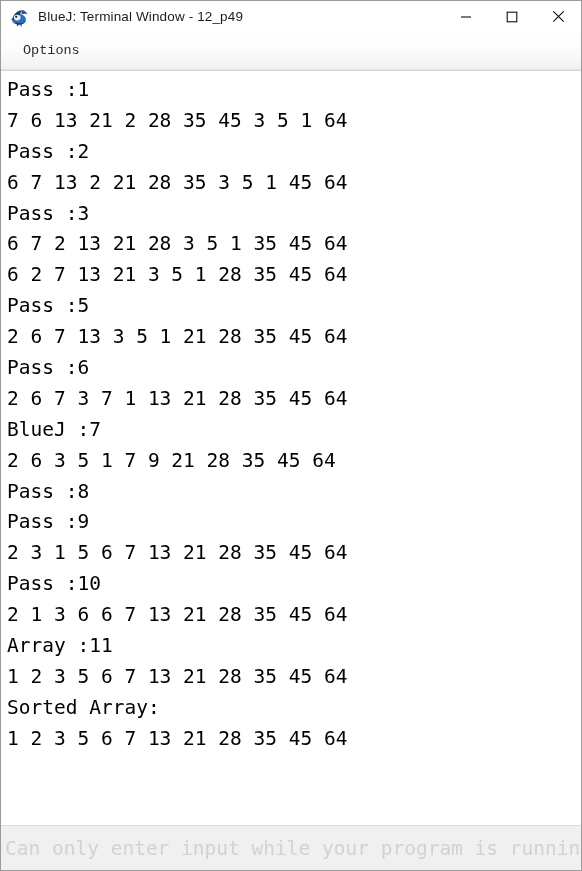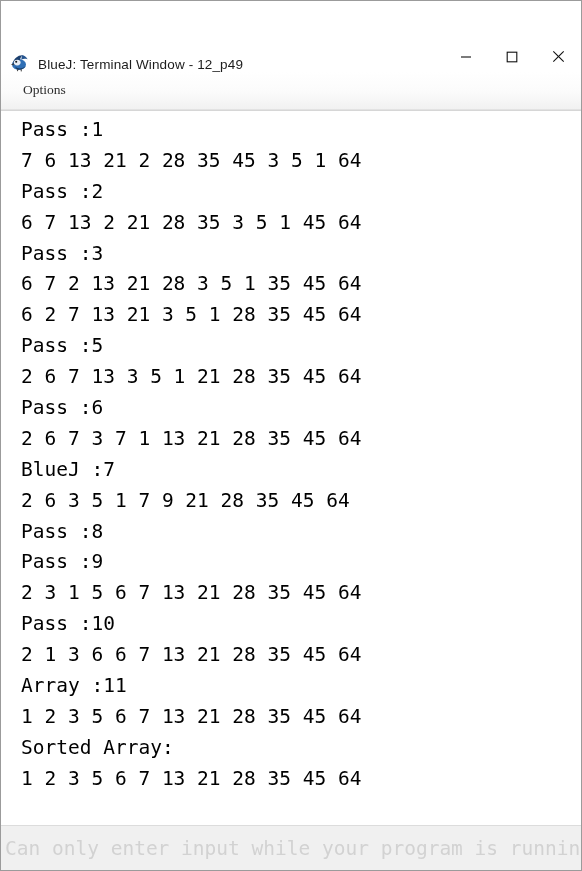--- a/index.html
+++ b/index.html
@@ -25,24 +25,23 @@
     flex-direction: column;
     overflow: hidden;
   }
 
   
   .titlebar {
     height: 31px;
     min-height: 31px;
     background: #ffffff;
     display: flex;
-    align-items: flex-end;
+    align-items: center;
     position: relative;
     user-select: none;
-    margin-top: 40px;
   }
   .app-icon {
     width: 20px;
     height: 20px;
     margin-left: 9px;
     margin-right: 8px;
     flex: 0 0 auto;
     position: relative;
     top: 0px;
   }
@@ -78,40 +77,40 @@
     min-height: 38px;
     box-sizing: border-box;
     background: linear-gradient(180deg, #ffffff 0%, #fbfbfb 55%, #f1f1f1 100%);
     border-bottom: 1px solid #e2e2e2;
     display: flex;
     align-items: center;
     padding-left: 12px;
     user-select: none;
   }
   .menu-item {
-    font-family: Liberation Serif, serif;
+    font-family: Liberation Mono, monospace;
     font-size: 13.5px;
     color: #2b2b2b;
     padding: 4px 10px 5px 10px;
     border-radius: 2px;
     white-space: nowrap;
   }
 
   
   .terminal-wrap {
     flex: 1 1 auto;
     position: relative;
     background: #ffffff;
     border-top: 1px solid #d6d6d6;
     overflow: hidden;
   }
   .terminal {
     position: absolute;
     left: 0; top: 0; right: 0; bottom: 0;
-    padding: 4px 0 0 20px;
+    padding: 4px 0 0 6px;
     box-sizing: border-box;
     overflow: hidden;
     background: #ffffff;
   }
   .term-line {
     font-family: "DejaVu Sans Mono", "Liberation Mono", monospace;
     font-size: 19.5px;
     line-height: 30.9px;
     color: #000000;
     white-space: pre;

